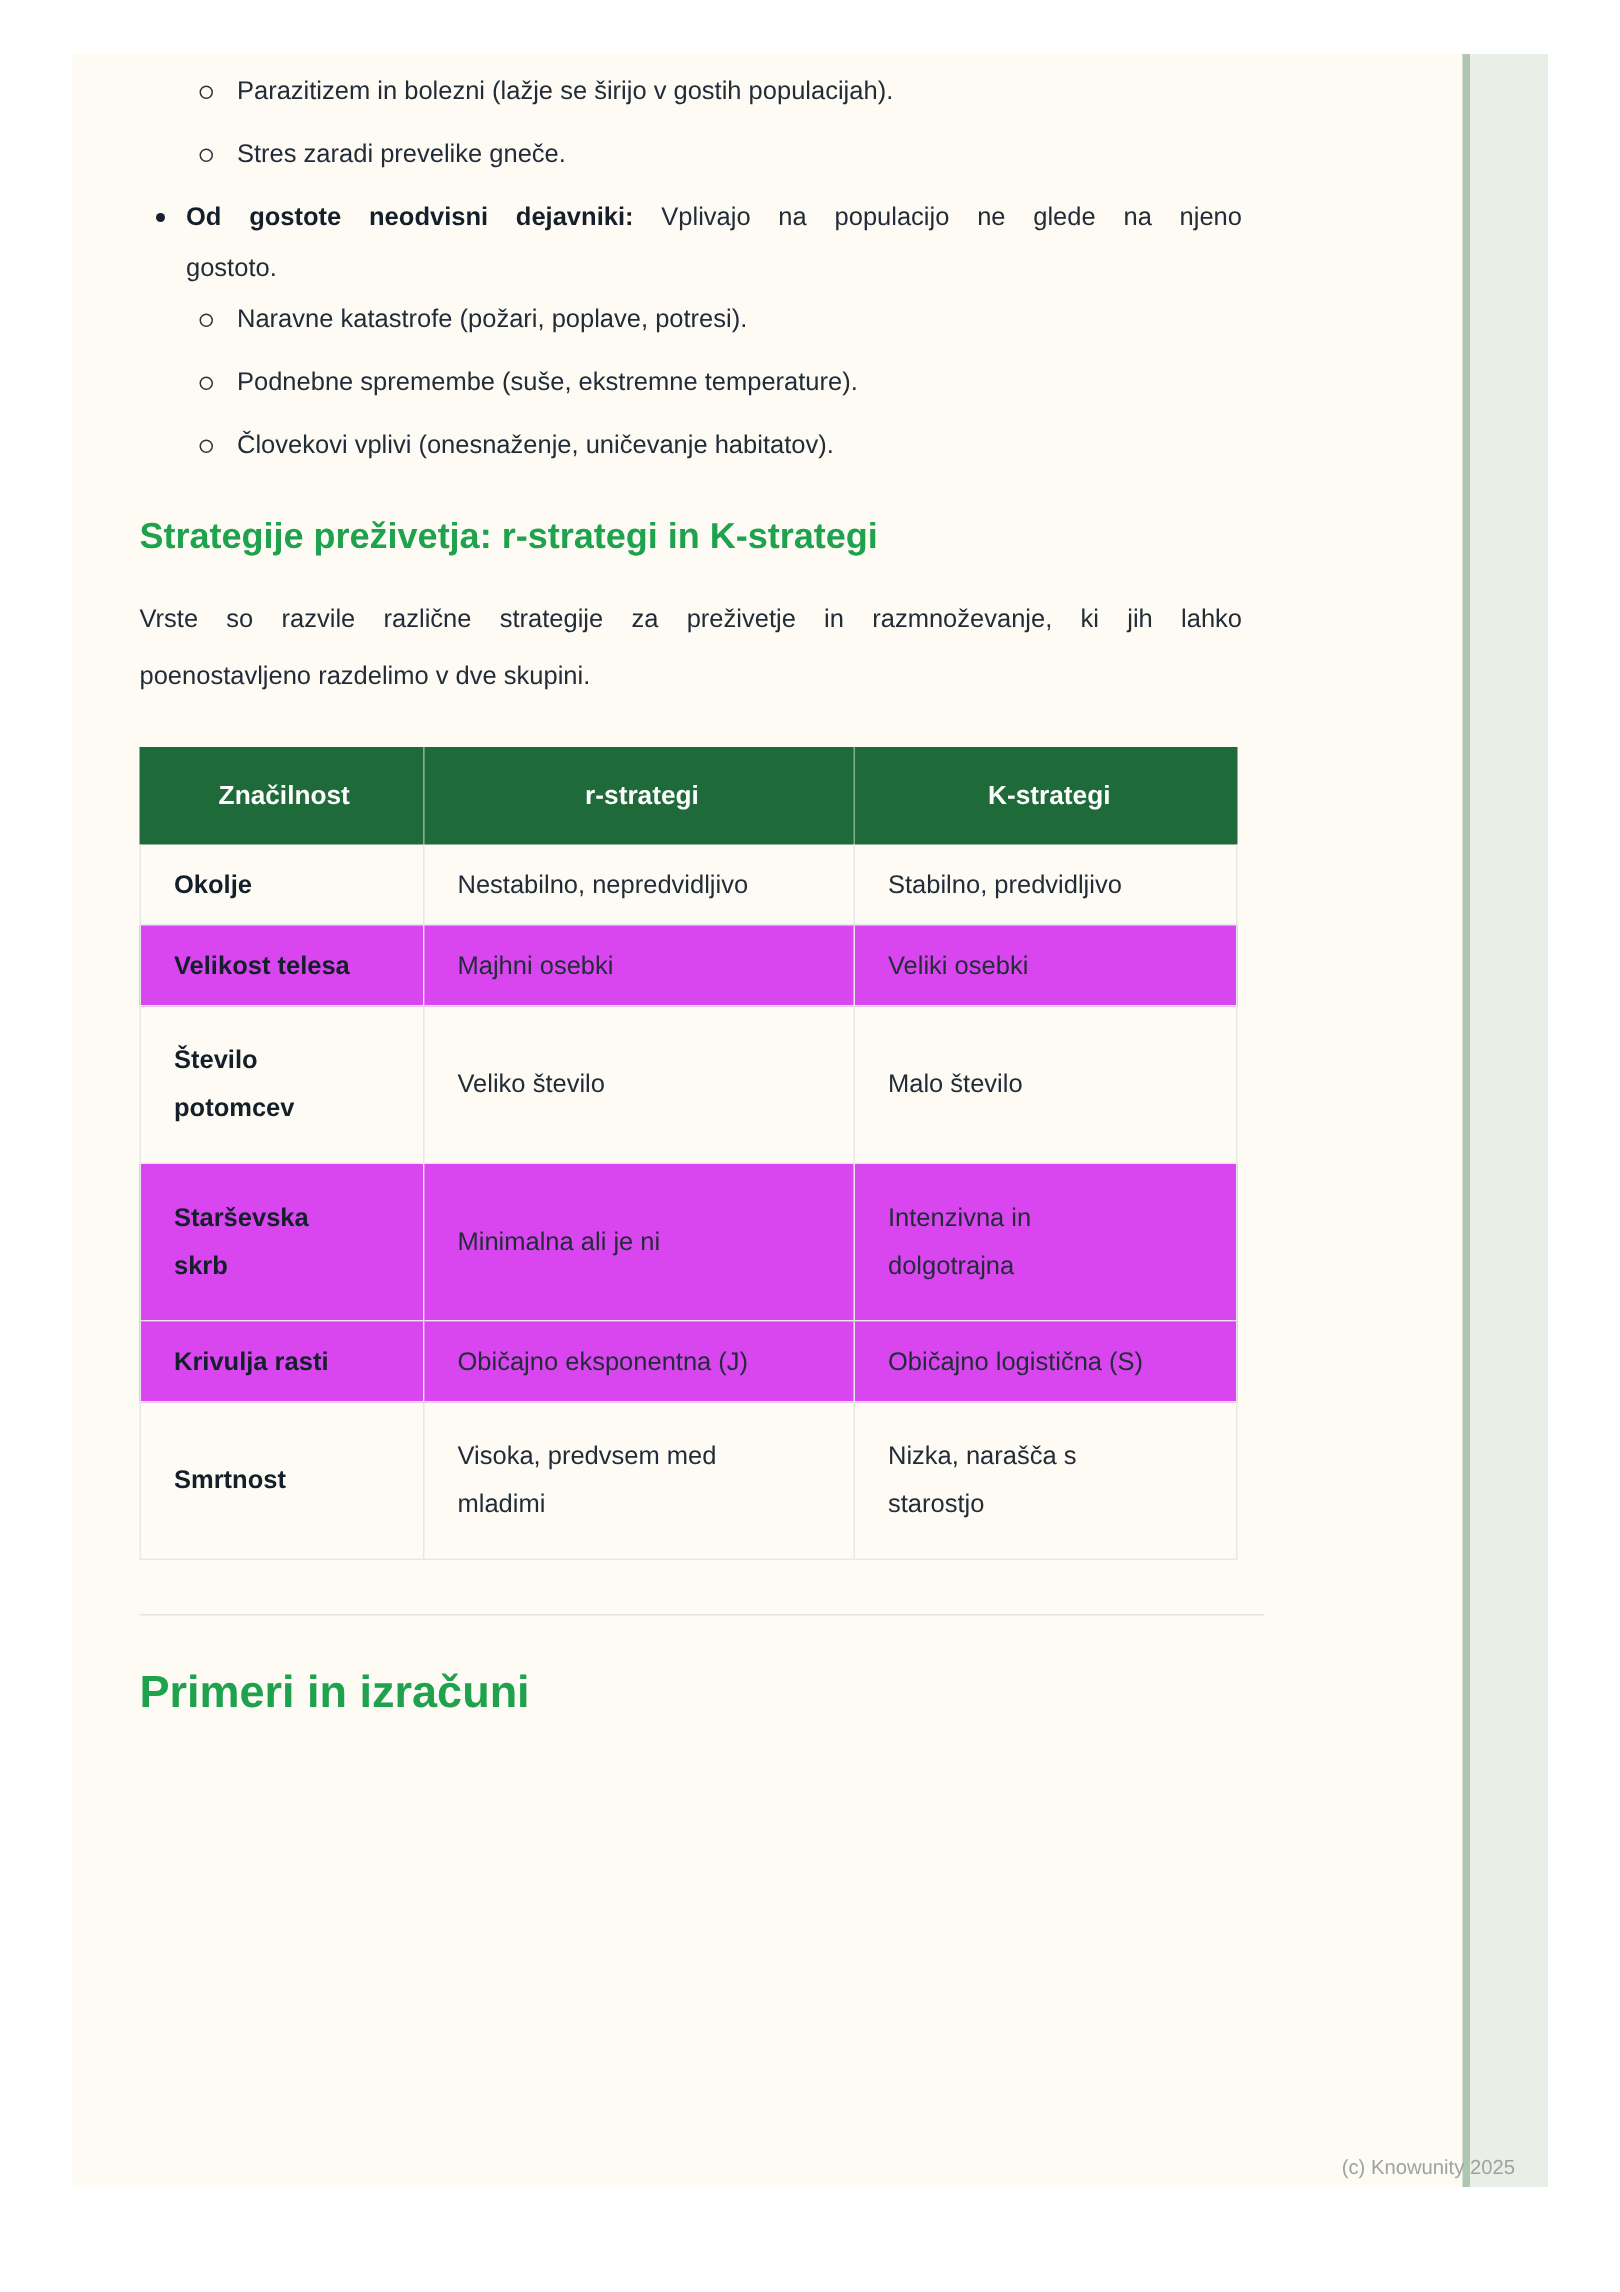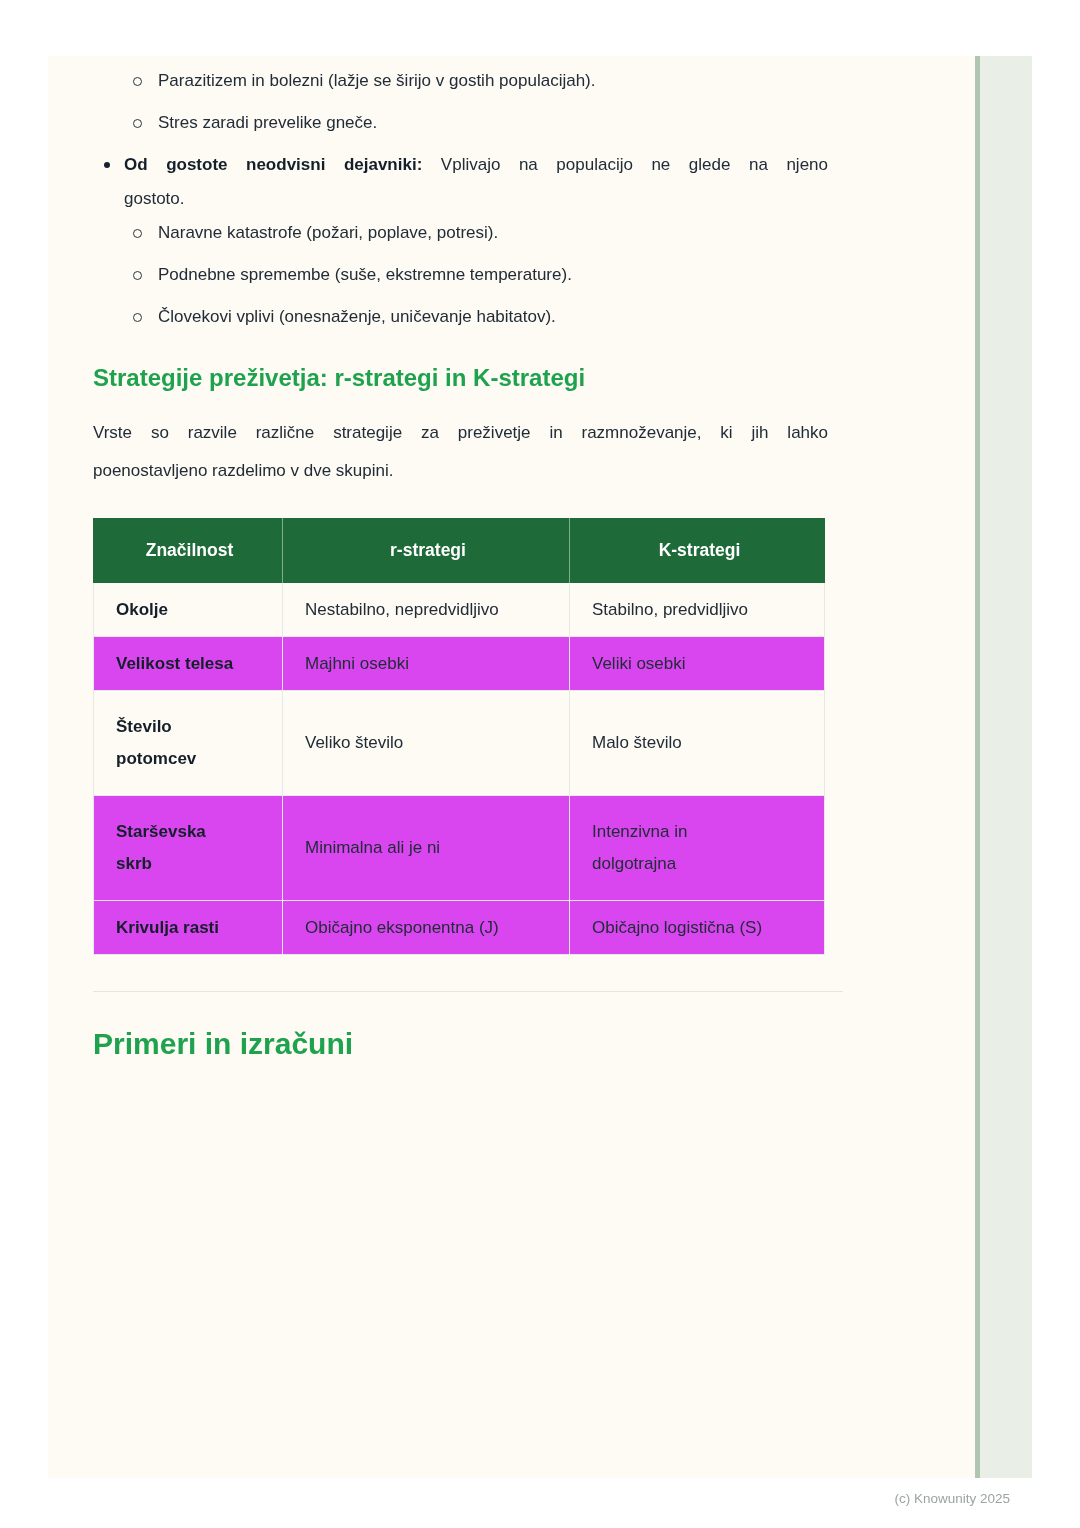--- a/index.html
+++ b/index.html
@@ -3,21 +3,21 @@
 <meta charset="utf-8">
 <style>
   html, body { margin:0; padding:0; }
   body {
     width:1080px; height:1528px; position:relative;
     background:#ffffff; overflow:hidden;
     font-family:"Liberation Sans", sans-serif;
     color:#222c38;
   }
   .page {
-    position:absolute; left:48px; top:56px;
+    position:absolute; left:48px; top:36px;
     width:984px; height:1422px;
     background:#fdfbf3;
   }
   .side-strip {
     position:absolute; right:0; top:0; bottom:0; width:57px;
     background:#e9efe7; border-left:5px solid #afc7b1;
     box-sizing:border-box;
   }
   .content {
     position:relative; margin-left:45px; width:735px; padding-top:8px;
@@ -75,21 +75,21 @@
   
   hr.divider {
     border:none; border-top:1px solid #e5e5de;
     margin:36px 0 0 0; width:750px;
   }
   .big-heading {
     margin:33px 0 0 0; font-size:30px; line-height:38px;
     font-weight:700; color:#1fa24e;
   }
   .watermark {
-    position:absolute; top:1491px; right:70px;
+    position:absolute; top:1437px; right:70px;
     font-size:13.5px; color:#9da49f; z-index:3;
   }
 </style>
 </head>
 <body>
 
 <div class="page">
   <div class="side-strip"></div>
 
   <div class="content">
@@ -163,20 +163,27 @@
 skrb</td>
         <td>Minimalna ali je ni</td>
         <td>Intenzivna in
 dolgotrajna</td>
       </tr>
       <tr class="rs alt">
         <td>Krivulja rasti</td>
         <td>Običajno eksponentna (J)</td>
         <td>Običajno logistična (S)</td>
       </tr>
+      <tr class="rd">
+        <td>Smrtnost</td>
+        <td>Visoka, predvsem med
+mladimi</td>
+        <td>Nizka, narašča s
+starostjo</td>
+      </tr>
     </tbody>
       </table>
 
     <hr class="divider">
 
     <h2 class="big-heading">Primeri in izračuni</h2>
   </div>
 </div>
 
 <div class="watermark">(c) Knowunity 2025</div>

